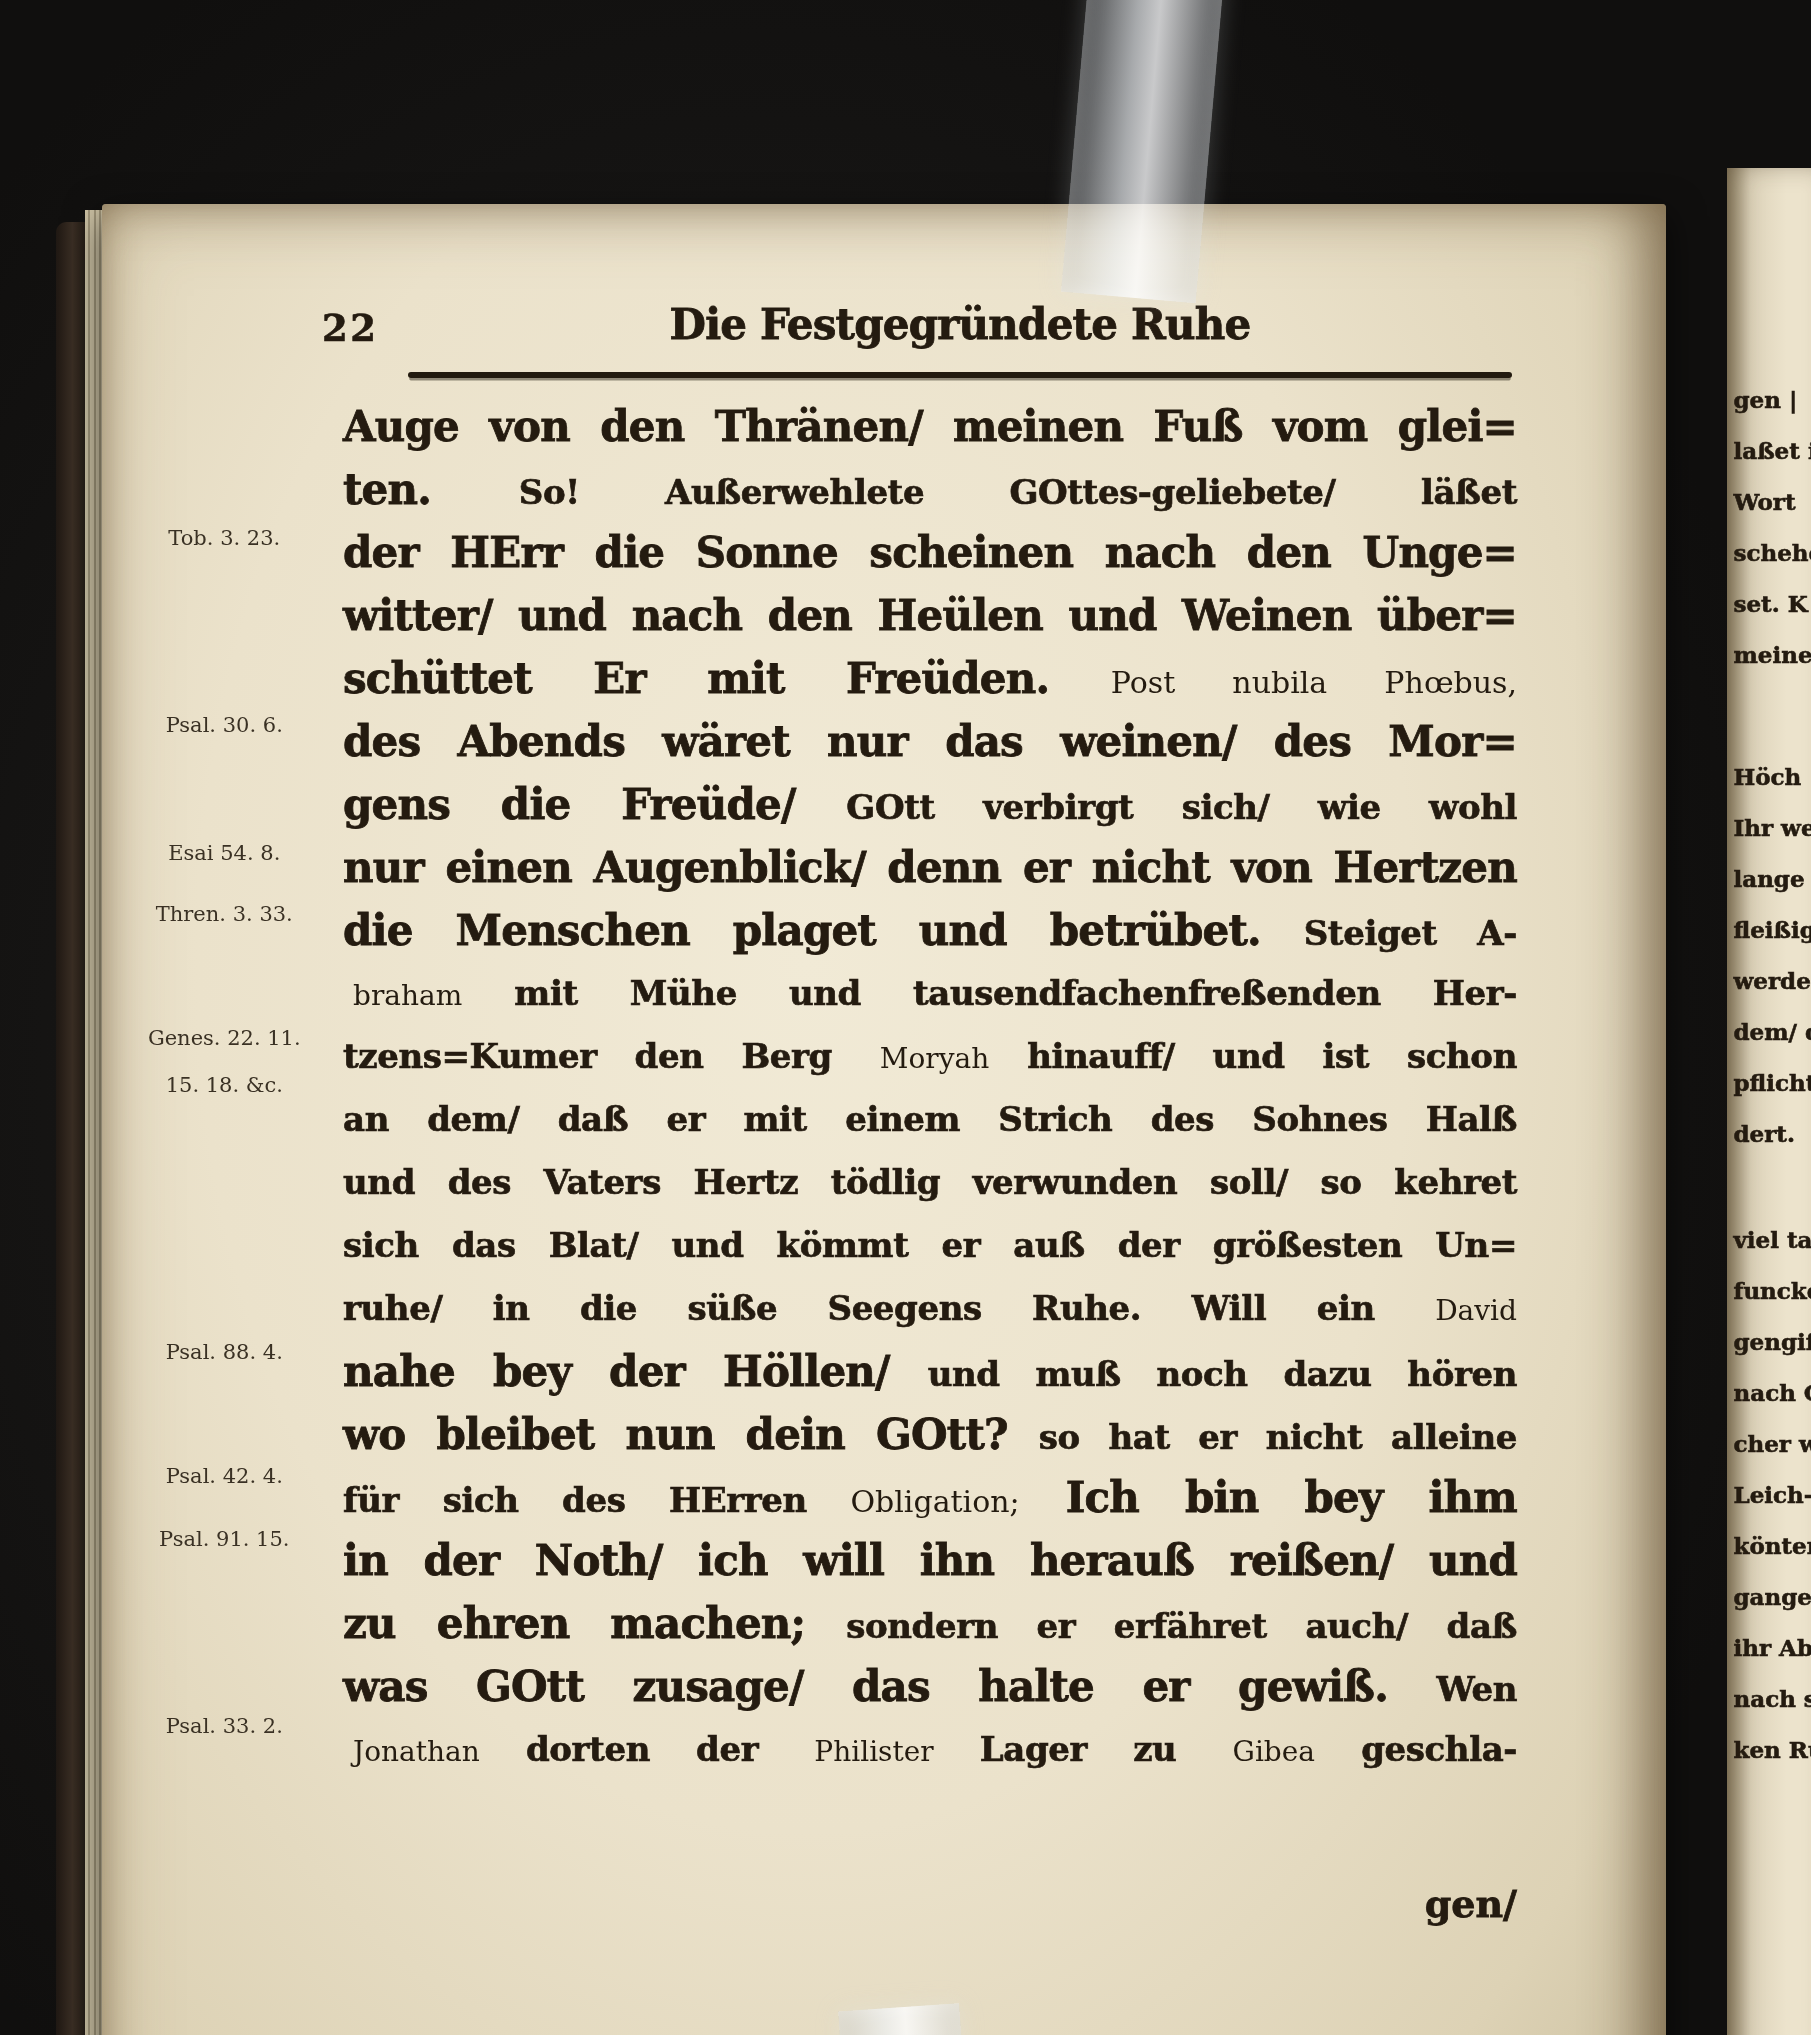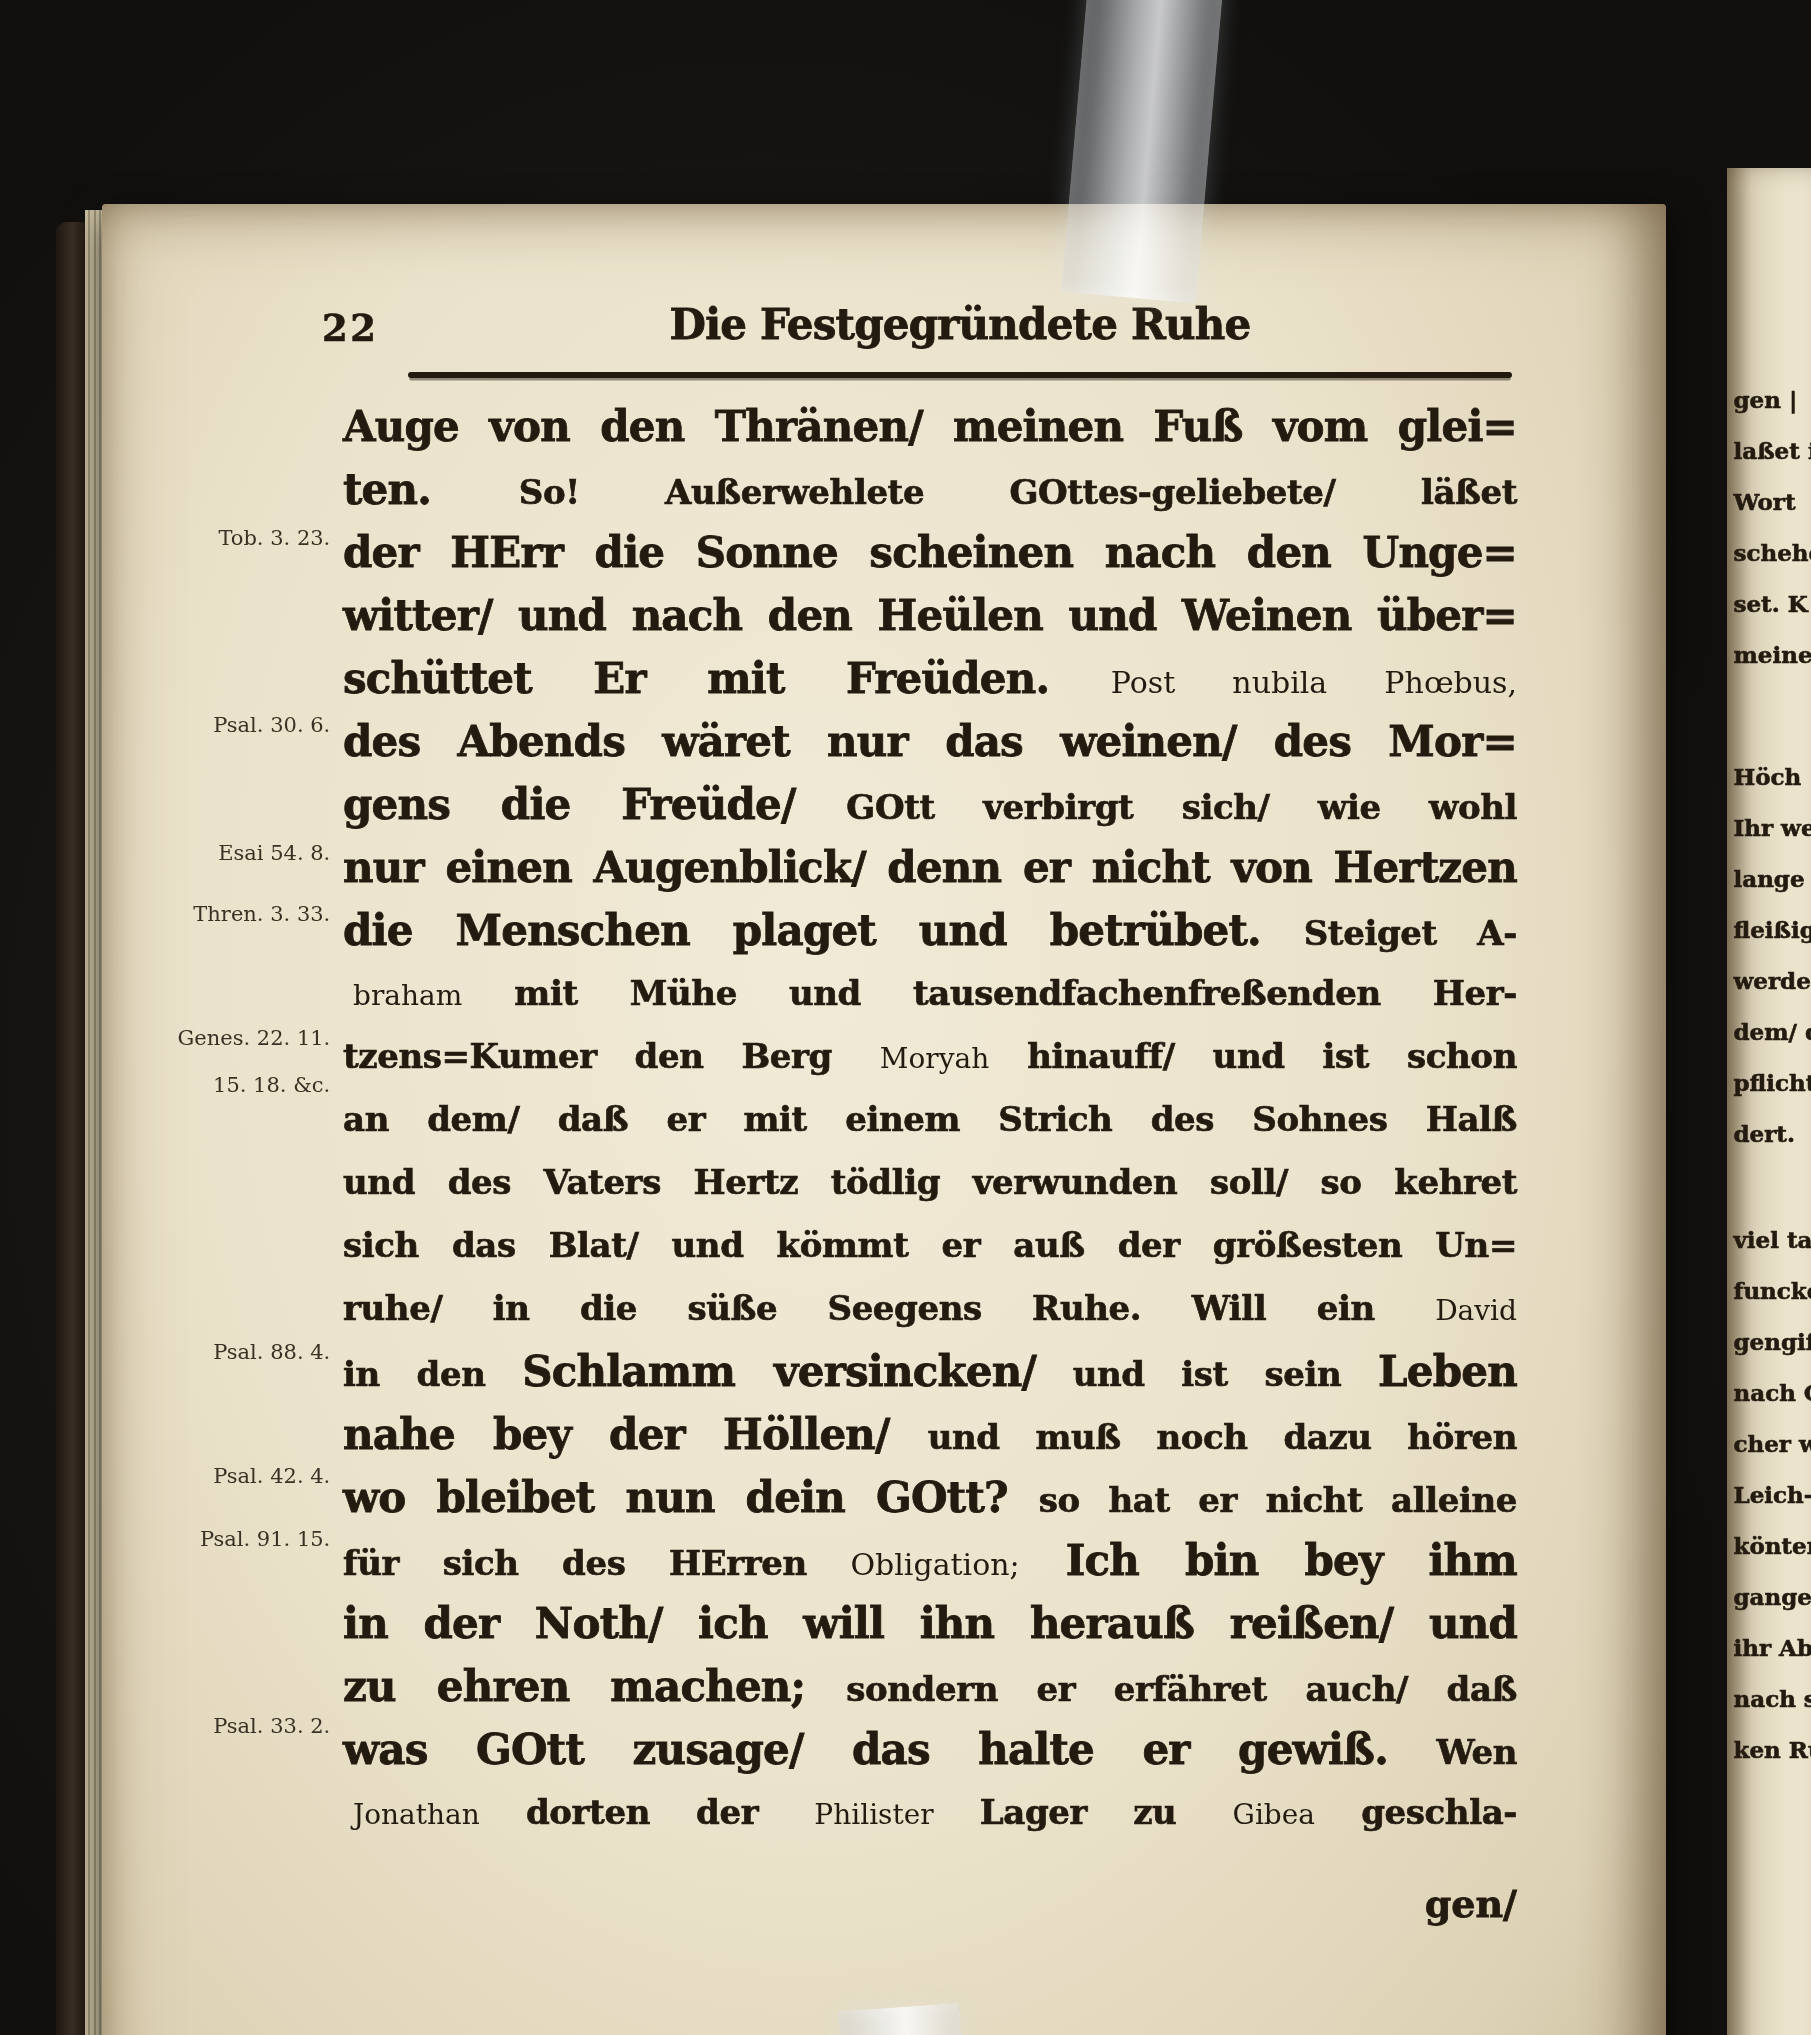--- a/index.html
+++ b/index.html
@@ -33,21 +33,21 @@
     border-radius: 4.1px;
     color: #241b10;
   }
 
   
   .page-number { position: absolute; left: 220px; top: 102px; font-size: 37px; font-weight: 700; letter-spacing: 2.4px; -webkit-text-stroke: 0.6px #241b10; }
   .running-title { position: absolute; left: 306px; top: 96px; width: 1104px; text-align: center; font-size: 42px; font-weight: 700; letter-spacing: -0.8px; -webkit-text-stroke: 0.8px #241b10; }
   .header-rule { position: absolute; left: 306px; top: 168px; width: 1104px; height: 6.1px; background: #221a0f; border-radius: 3.3px; box-shadow: 0 3.7px 0 -1.2px rgba(34,26,15,0.45); }
 
   
-  .margin-note { position: absolute; left: 16.3px; width: 212px; text-align: right; font-size: 21px; color: #3a3124; letter-spacing: 0px; white-space: nowrap; }
+  .margin-note { position: absolute; left: 16.3px; width: 212px; text-align: center; font-size: 21px; color: #3a3124; letter-spacing: 0px; white-space: nowrap; }
 
   
   .textblock { position: absolute; left: 241px; top: 191px; width: 1174px; }
   .line { height: 63px; line-height: 63px; text-align: justify; text-align-last: justify; overflow: visible; white-space: normal; }
   .fL { font-size: 42px; font-weight: 700; letter-spacing: -0.8px; margin-top: 28px; -webkit-text-stroke: 0.8px #241b10; }
   .fM { font-size: 34px;  font-weight: 700; letter-spacing: -0.4px; -webkit-text-stroke: 0.7px #241b10; }
   .fR { font-size: 30px;  font-weight: 400; letter-spacing: 0; }
   .fRM{ font-size: 28px;  font-weight: 400; letter-spacing: 0; margin-left: 10px; }
 
   .catchword { position: absolute; left: 241px; top: 1677px; width: 1174px; text-align: right; font-size: 38px; font-weight: 700; -webkit-text-stroke: 0.8px #241b10; }
@@ -107,21 +107,20 @@
       <div class="line"><span class="fL">des Abends wäret nur das weinen/ des Mor=</span></div>
       <div class="line"><span class="fL">gens die Freüde/  </span><span class="fM">GOtt verbirgt sich/ wie wohl</span></div>
       <div class="line"><span class="fL">nur einen Augenblick/ denn er nicht von Hertzen</span></div>
       <div class="line"><span class="fL">die Menschen plaget und betrübet.  </span><span class="fM">Steiget A-</span></div>
       <div class="line"><span class="fRM">braham</span><span class="fM"> mit Mühe und tausendfachenfreßenden Her-</span></div>
       <div class="line"><span class="fM">tzens=Kumer den Berg </span><span class="fRM">Moryah</span><span class="fM"> hinauff/ und ist schon</span></div>
       <div class="line"><span class="fM">an dem/ daß er mit einem Strich des Sohnes Halß</span></div>
       <div class="line"><span class="fM">und des Vaters Hertz tödlig verwunden soll/ so kehret</span></div>
       <div class="line"><span class="fM">sich das Blat/ und kömmt er auß der größesten Un=</span></div>
       <div class="line"><span class="fM">ruhe/ in die süße Seegens Ruhe.  Will ein </span><span class="fRM">David</span></div>
-      <div class="line"><span class="fM">in den </span><span class="fL">Schlamm versincken/</span><span class="fM"> und ist sein </span><span class="fL">Leben</span></div>
       <div class="line"><span class="fL">nahe bey der Höllen/ </span><span class="fM">und muß noch dazu hören</span></div>
       <div class="line"><span class="fL">wo bleibet nun dein GOtt? </span><span class="fM">so hat er nicht alleine</span></div>
       <div class="line"><span class="fM">für sich des HErren </span><span class="fR">Obligation;</span><span class="fL">  Ich bin bey ihm</span></div>
       <div class="line"><span class="fL">in der Noth/ ich will ihn herauß reißen/ und</span></div>
       <div class="line"><span class="fL">zu ehren machen; </span><span class="fM">sondern er erfähret auch/ daß</span></div>
       <div class="line"><span class="fL">was GOtt zusage/ das halte er gewiß.  </span><span class="fM">Wen</span></div>
       <div class="line"><span class="fRM">Jonathan</span><span class="fM"> dorten der </span><span class="fRM">Philister</span><span class="fM"> Lager zu </span><span class="fRM">Gibea</span><span class="fM"> geschla-</span></div>
     </div>
 
     <div class="catchword">gen/</div>

